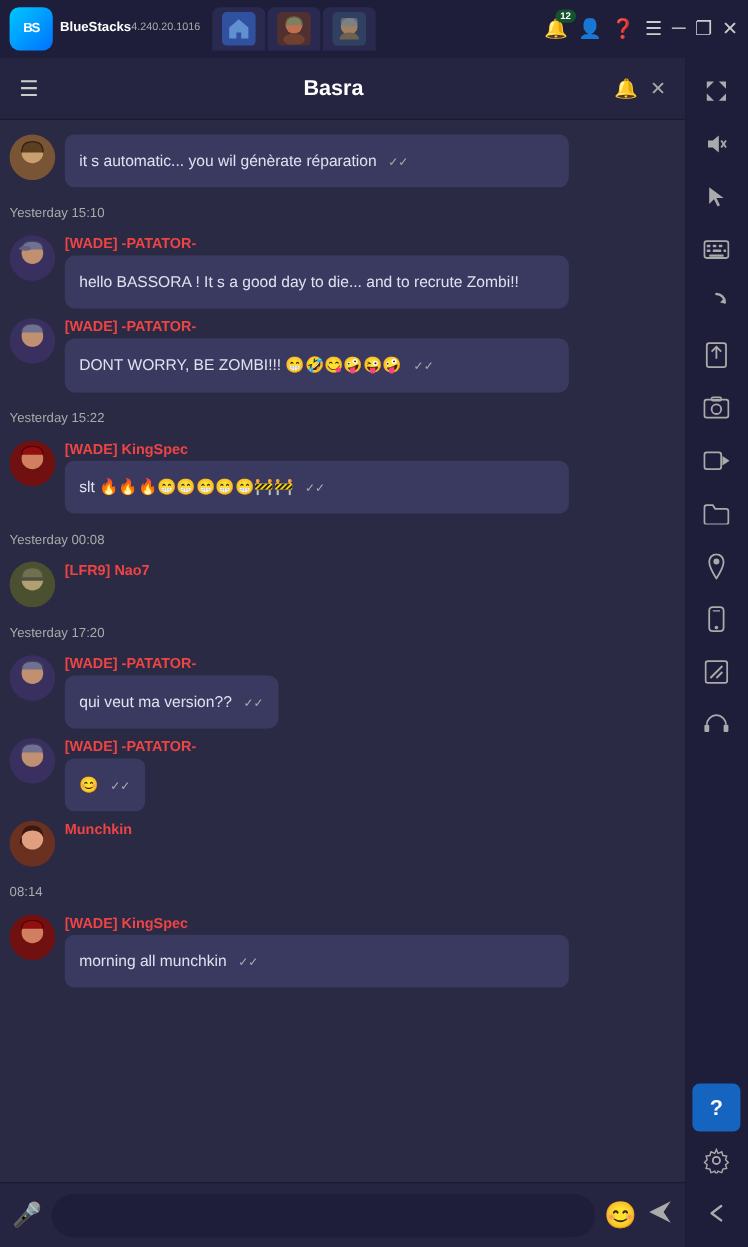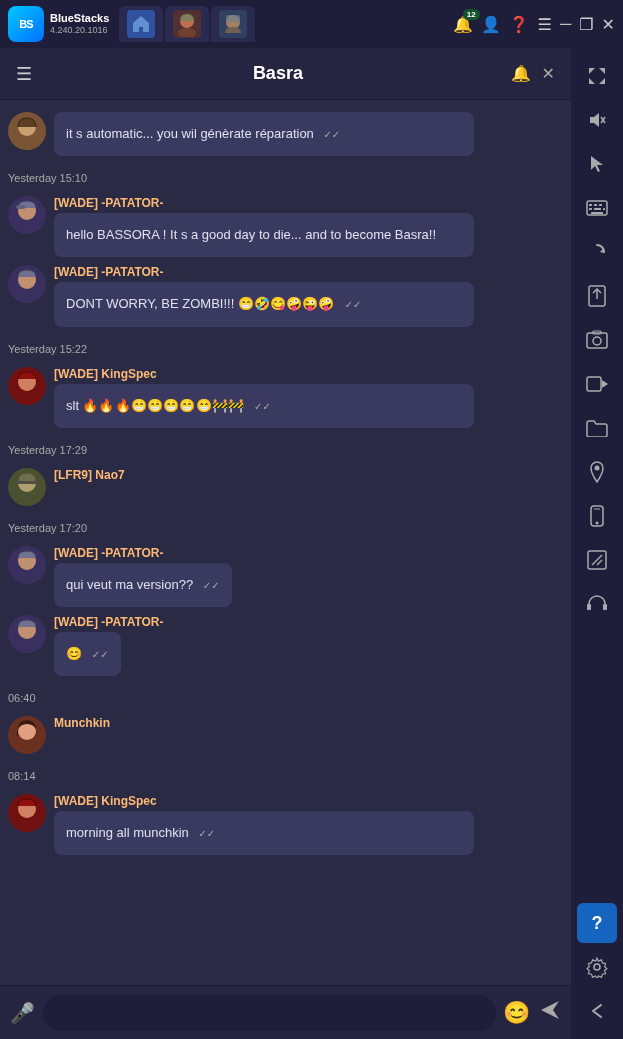--- a/index.html
+++ b/index.html
@@ -34,21 +34,21 @@
       justify-content: center;
       font-size: 9px;
       color: white;
       font-weight: bold;
       flex-shrink: 0;
     }
     .bs-version {
       font-size: 9px;
       color: #aaa;
       display: flex;
-      flex-direction: column;
+      flex-direction: row;
       line-height: 1.2;
     }
     .tab-area {
       display: flex;
       gap: 2px;
       flex: 1;
       margin-left: 4px;
     }
     .tab-item {
       width: 44px;
@@ -205,21 +205,21 @@
       display: flex;
       align-items: flex-start;
       gap: 8px;
       margin-bottom: 4px;
     }
     .msg-content {
       flex: 1;
       min-width: 0;
     }
     .msg-sender {
-      color: #fdba74;
+      color: #ef4444;
       font-size: 12px;
       margin-bottom: 3px;
       font-weight: bold;
     }
     .msg-bubble {
       background: #3a3a60;
       border-radius: 8px;
       padding: 13px 12px;
       color: #e0e0f0;
       font-size: 13px;
@@ -485,21 +485,21 @@
         <svg width="38" height="38" viewBox="0 0 38 38">
           <circle cx="19" cy="15" r="9" fill="#c09070"></circle>
           <ellipse cx="19" cy="32" rx="13" ry="7" fill="#3a3060"></ellipse>
           <path d="M10 12 Q10 5 19 5 Q28 5 28 12" fill="#707090" stroke="#404060" stroke-width="1"></path>
           <ellipse cx="13" cy="11" rx="5" ry="2" fill="#606080"></ellipse>
         </svg>
       </div>
       <div class="msg-content">
         <div class="msg-sender">[WADE] -PATATOR-</div>
         <div class="msg-bubble wide">
-          <span>hello BASSORA ! It s a good day to die... and to become Basra!!</span>
+          <span>hello BASSORA ! It s a good day to die... and to recrute Zombi!!</span>
         </div>
       </div>
     </div>
 
     <div class="msg-row">
       <div class="av-img" style="background:#3a3060;">
         <svg width="38" height="38" viewBox="0 0 38 38">
           <circle cx="19" cy="15" r="9" fill="#c09070"></circle>
           <ellipse cx="19" cy="32" rx="13" ry="7" fill="#3a3060"></ellipse>
           <path d="M10 12 Q10 5 19 5 Q28 5 28 12" fill="#707090" stroke="#404060" stroke-width="1"></path>
@@ -524,21 +524,21 @@
         </svg>
       </div>
       <div class="msg-content">
         <div class="msg-sender">[WADE] KingSpec</div>
         <div class="msg-bubble wide">
           <span>slt 🔥🔥🔥😁😁😁😁😁🚧🚧</span>
           <span class="msg-check">✓✓</span>
         </div>
       </div>
     </div>
-    <div class="timestamp-divider">Yesterday 17:29</div>
+    <div class="timestamp-divider">Yesterday 00:08</div>
 
     <div class="msg-row">
       <div class="av-img" style="background:#4a5030;">
         <svg width="38" height="38" viewBox="0 0 38 38">
           <circle cx="19" cy="15" r="9" fill="#b0a070"></circle>
           <ellipse cx="19" cy="32" rx="13" ry="7" fill="#4a5030"></ellipse>
 
           <path d="M10 14 Q10 5 19 5 Q28 5 28 14" fill="#707050" stroke="#505040" stroke-width="1"></path>
           <rect x="8" y="13" width="22" height="3" rx="1" fill="#505040"></rect>
         </svg>
@@ -575,21 +575,20 @@
         </svg>
       </div>
       <div class="msg-content">
         <div class="msg-sender">[WADE] -PATATOR-</div>
         <div class="msg-bubble">
           <span>😊</span>
           <span class="msg-check">✓✓</span>
         </div>
       </div>
     </div>
-    <div class="timestamp-divider">06:40</div>
 
     <div class="msg-row">
       <div class="av-img" style="background:#6a3020;">
         <svg width="38" height="38" viewBox="0 0 38 38">
           <circle cx="19" cy="15" r="9" fill="#e0a080"></circle>
           <ellipse cx="19" cy="32" rx="13" ry="7" fill="#6a3020"></ellipse>
 
           <path d="M10 14 Q10 4 19 4 Q28 4 28 14 Q26 8 19 8 Q12 8 10 14 Z" fill="#3a1a10"></path>
           <path d="M10 14 Q8 18 10 20" fill="#3a1a10" stroke="#2a0a00" stroke-width="0.5"></path>
         </svg>

